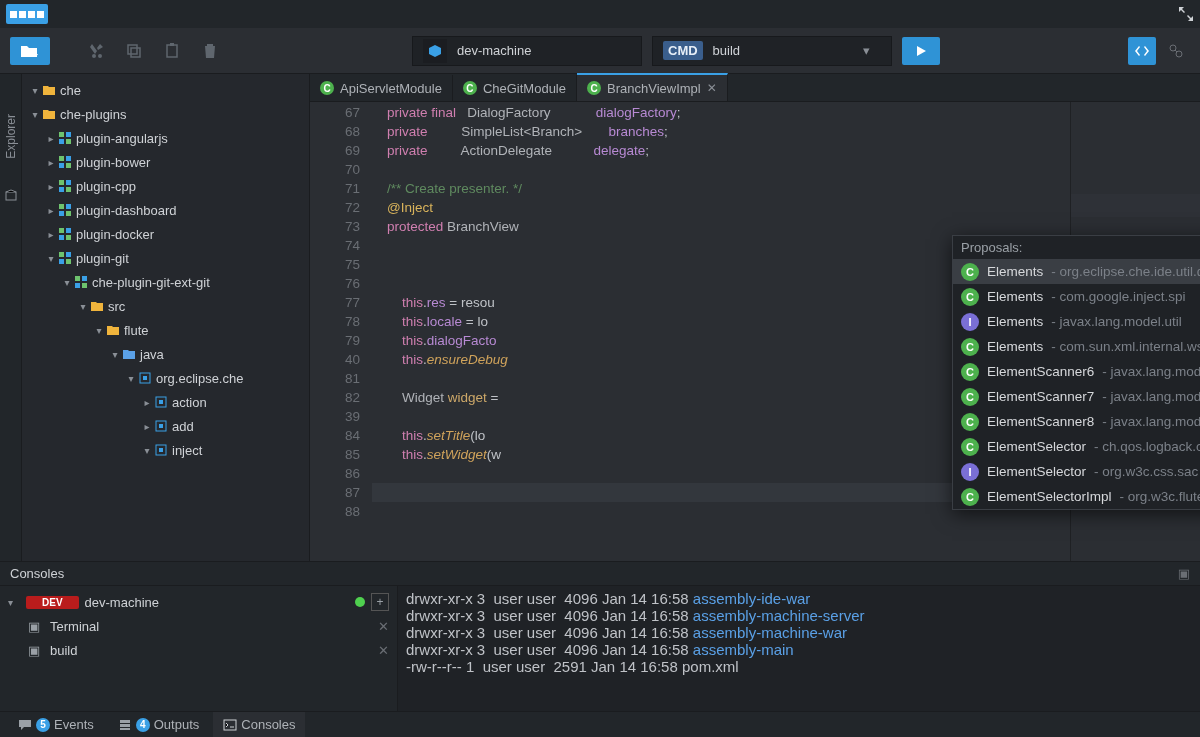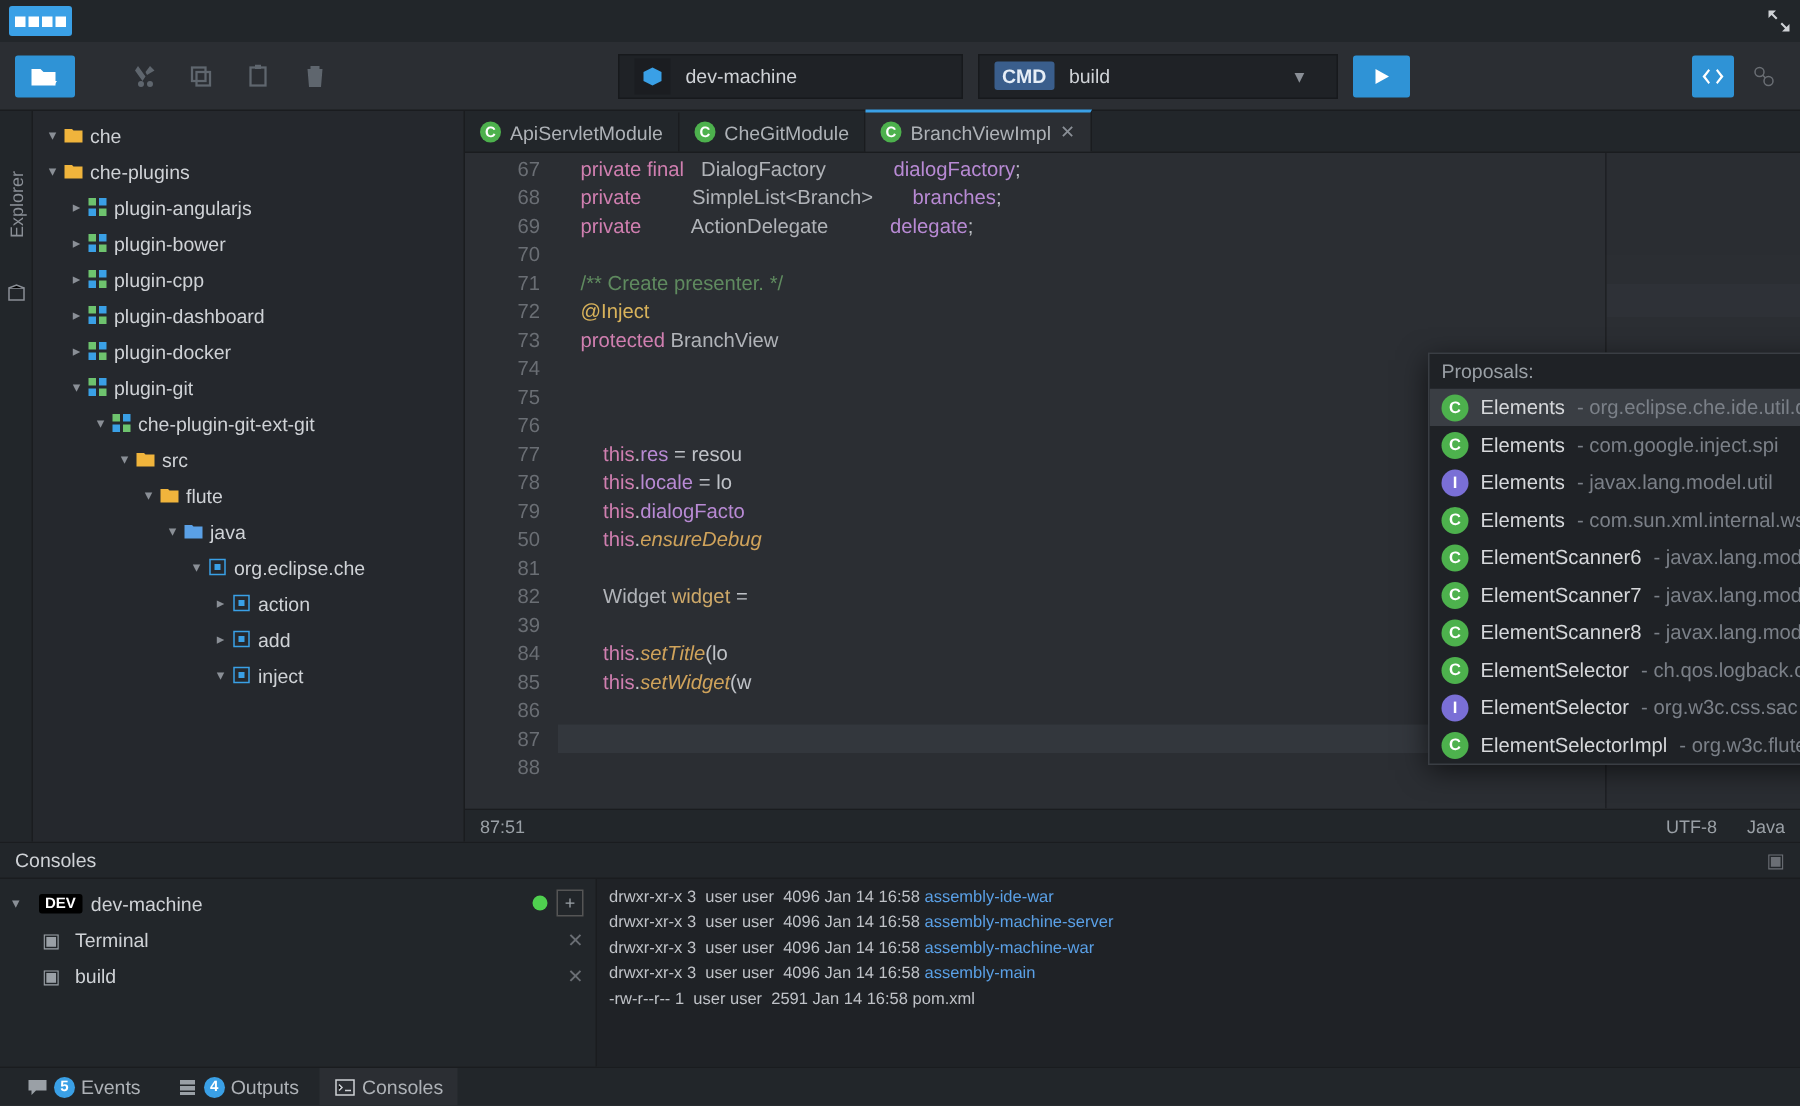--- a/index.html
+++ b/index.html
@@ -79,25 +79,25 @@
 .prop-badge.i { background:#7a6fd6; }
 .prop-row .pkgtxt { color:#7b8088; }
 
 
 .consoles { height:150px; background:#22262a; border-top:1px solid #1a1c1f; display:flex; flex-direction:column; }
 .consoles-hdr { height:24px; display:flex; align-items:center; padding:0 10px; color:#cfd2d6; border-bottom:1px solid #1a1c1f; }
 .consoles-hdr .toggle { margin-left:auto; color:#6a6e74; }
 .consoles-body { flex:1; display:flex; }
 .console-tree { width:398px; border-right:1px solid #1a1c1f; padding:4px 0; }
 .ct-row { display:flex; align-items:center; height:24px; padding:0 8px; gap:6px; color:#cfd2d6; }
-.ct-dev { background:#000000; color:#fff; font-size:10px; padding:1px 4px; border-radius:2px; font-weight:bold; }
+.ct-dev { background:#b91c1c; color:#fff; font-size:10px; padding:1px 16px; border-radius:2px; font-weight:bold; }
 .ct-status { width:10px; height:10px; border-radius:50%; background:#4fd04f; }
 .ct-plus { width:18px; height:18px; border:1px solid #555; display:flex; align-items:center; justify-content:center; color:#9aa0a6; font-size:12px; }
 .ct-close { color:#6a6e74; margin-left:auto; }
-.console-out { flex:1; font-family:"Menlo","Consolas",monospace; font-size:11px; line-height:17px; padding:4px 8px; white-space:pre; color:#bfc2c7; background:#1f2226; overflow:hidden;}
+.console-out { flex:1; font-family:"Menlo","Consolas",monospace; font-size:15px; line-height:17px; padding:4px 8px; white-space:pre; color:#bfc2c7; background:#1f2226; overflow:hidden;}
 .console-out .ln-name { color:#5aa0e6; }
 
 
 .bottom-tabs { height:26px; background:#22262a; border-top:1px solid #1a1c1f; display:flex; align-items:center; padding:0 8px; gap:4px; }
 .btab { display:flex; align-items:center; gap:4px; padding:0 10px; height:26px; color:#aeb2b7; cursor:pointer; }
 .btab.active { background:#2b2e33; }
 .bubble { width:14px; height:14px; border-radius:50%; background:#3aa0e6; color:#fff; font-size:10px; display:flex; align-items:center; justify-content:center; font-weight:bold; }
 
 svg { display:block; }
 </style>
@@ -393,21 +393,21 @@
           <div>70</div>
           <div>71</div>
           <div>72</div>
           <div>73</div>
           <div>74</div>
           <div>75</div>
           <div>76</div>
           <div>77</div>
           <div>78</div>
           <div>79</div>
-          <div>50</div>
+          <div>40</div>
           <div>81</div>
           <div>82</div>
           <div>39</div>
           <div>84</div>
           <div>85</div>
           <div>86</div>
           <div>87</div>
           <div>88</div>
         </div>
       <div class="code-lines" id="codelines"><div>    <span class="kw">private</span> <span class="kw">final</span>   <span class="type">DialogFactory</span>            <span class="field">dialogFactory</span>;</div><div>    <span class="kw">private</span>         <span class="type">SimpleList&lt;Branch&gt;</span>       <span class="field">branches</span>;</div><div>    <span class="kw">private</span>         <span class="type">ActionDelegate</span>           <span class="field">delegate</span>;</div><div>&nbsp;</div><div>    <span class="comment">/** Create presenter. */</span></div><div>    <span class="anno">@Inject</span></div><div>    <span class="kw">protected</span> <span class="type">BranchView</span></div><div>&nbsp;</div><div>&nbsp;</div><div>&nbsp;</div><div>        <span class="kw">this</span>.<span class="field">res</span> = resou</div><div>        <span class="kw">this</span>.<span class="field">locale</span> = lo</div><div>        <span class="kw">this</span>.<span class="field">dialogFacto</span></div><div>        <span class="kw">this</span>.<span class="method">ensureDebug</span></div><div>&nbsp;</div><div>        <span class="type">Widget</span> <span class="var">widget</span> = </div><div>&nbsp;</div><div>        <span class="kw">this</span>.<span class="method">setTitle</span>(lo</div><div>        <span class="kw">this</span>.<span class="method">setWidget</span>(w</div><div>&nbsp;</div><div>        <span class="type">TableElement</span> <span class="var">breakPointsElement</span> = <span class="type">Elements</span>.<span class="method">createTabl</span></div><div>&nbsp;</div></div>
@@ -461,26 +461,20 @@
               <span>ElementSelector</span>
               <span class="pkgtxt"> - org.w3c.css.sac</span>
             </div>
             <div class="prop-row">
               <span class="prop-badge ">C</span>
               <span>ElementSelectorImpl</span>
               <span class="pkgtxt"> - org.w3c.flute.parser.selectors</span>
             </div>
           </div>
       </div>
-    </div>
-    <div class="statusbar">
-      <span>87:51</span>
-      <span class="sp"></span>
-      <span>UTF-8</span>
-      <span>Java</span>
     </div>
   </div>
 </div>
 
 <div class="consoles">
   <div class="consoles-hdr">
     <span>Consoles</span>
     <span class="toggle">▣</span>
   </div>
   <div class="consoles-body">

